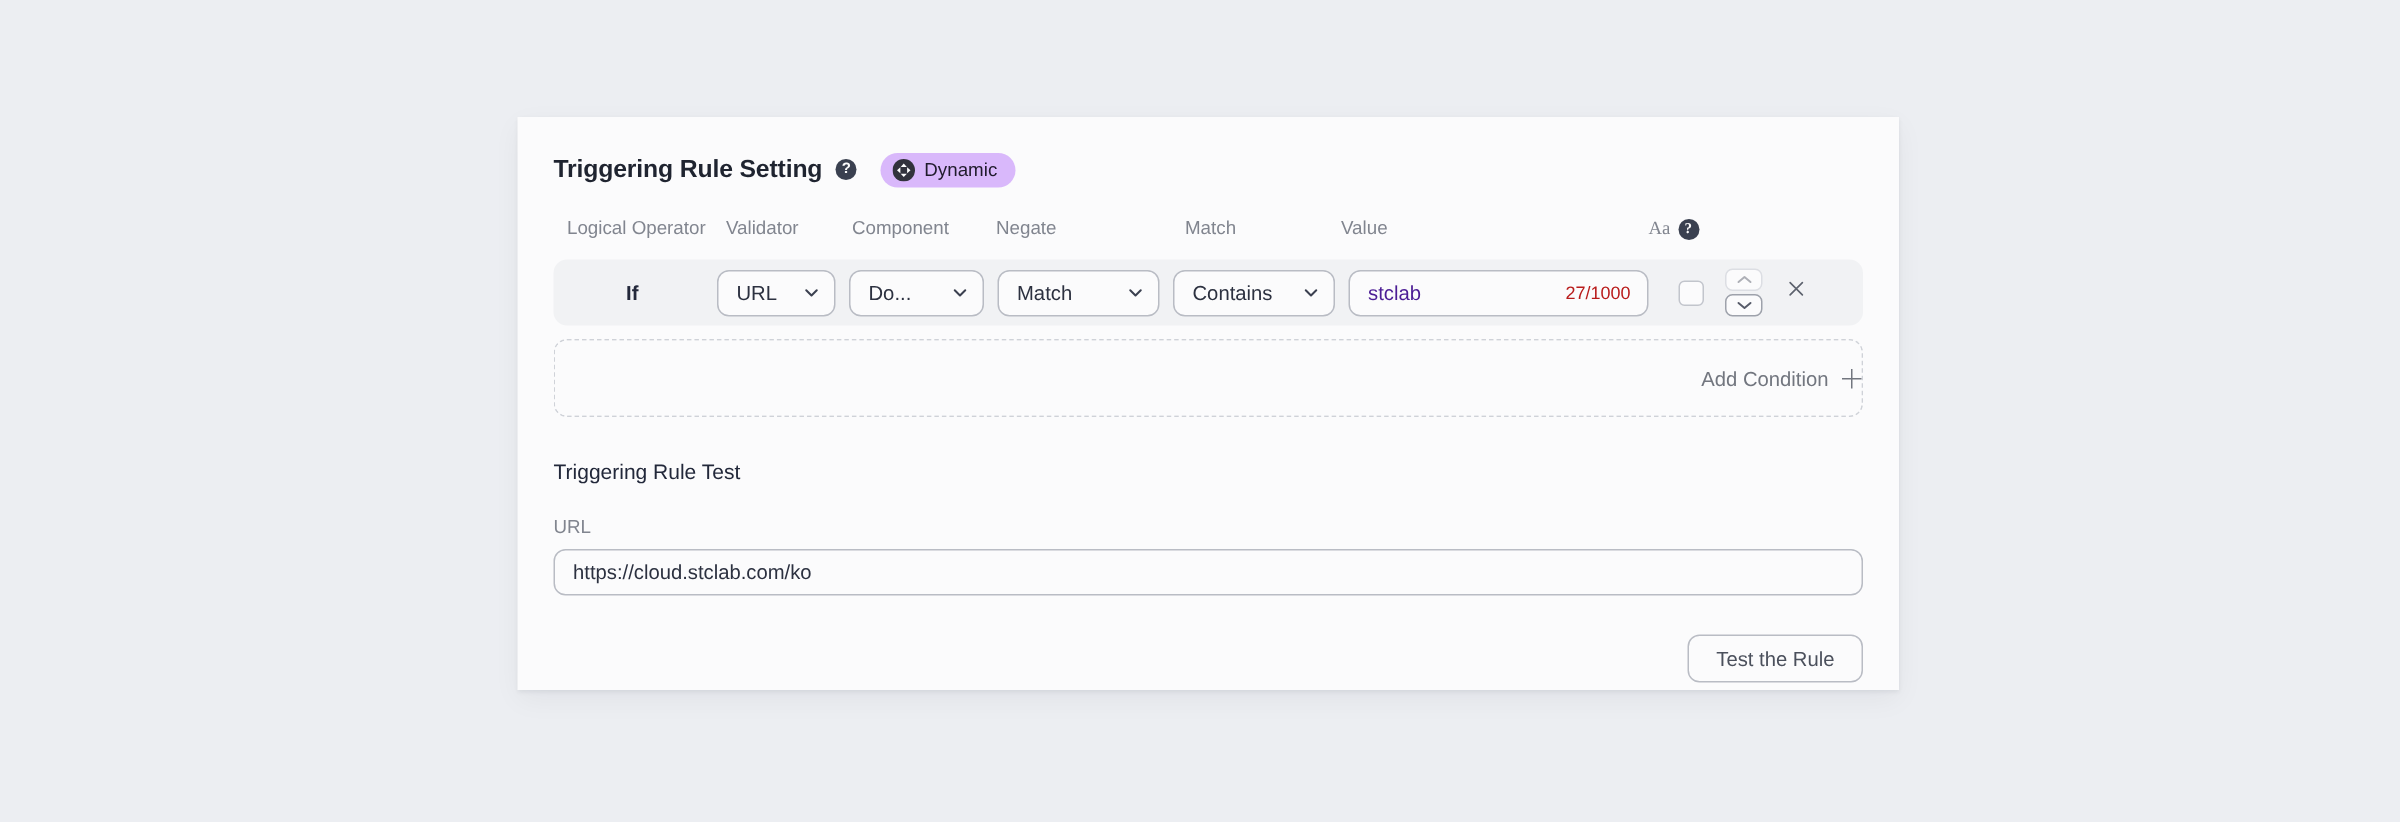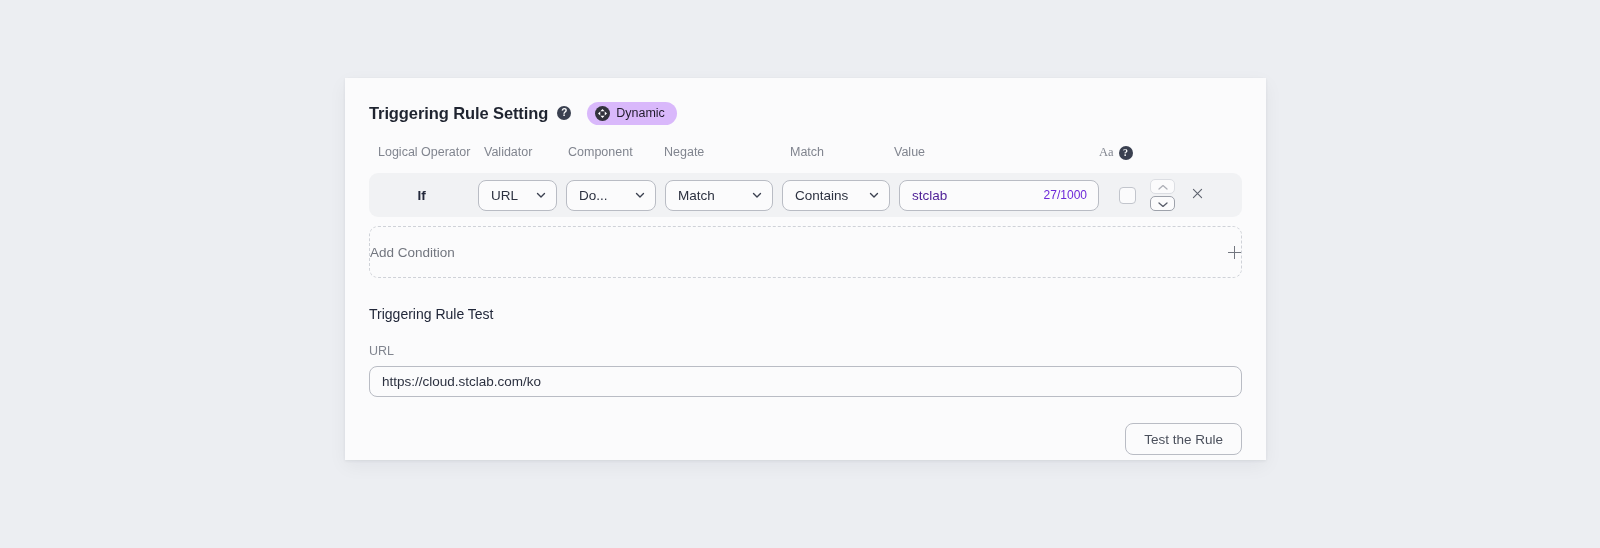--- a/index.html
+++ b/index.html
@@ -161,21 +161,21 @@
     box-sizing: border-box;
     flex: none;
   }
   .value-text {
     font-size: 13.5px;
     color: #4c1d95;
     flex: 1;
   }
   .value-counter {
     font-size: 12px;
-    color: #6d28d9;
+    color: #b91c1c;
     flex: none;
   }
 
   .case-checkbox {
     width: 17px;
     height: 17px;
     border: 1.3px solid #c2c5cc;
     border-radius: 4px;
     background: #fbfbfc;
     margin-left: 20px;
@@ -219,21 +219,21 @@
   }
 
   
   .add-condition {
     margin-top: 9px;
     height: 50px;
     border: 1.3px dashed #cfd2d8;
     border-radius: 9px;
     display: flex;
     align-items: center;
-    justify-content: space-between;
+    justify-content: flex-end;
     gap: 9px;
     cursor: pointer;
     background: transparent;
   }
   .add-condition-label {
     font-size: 13.5px;
     color: #72767f;
   }
   .plus-icon {
     width: 13px;

